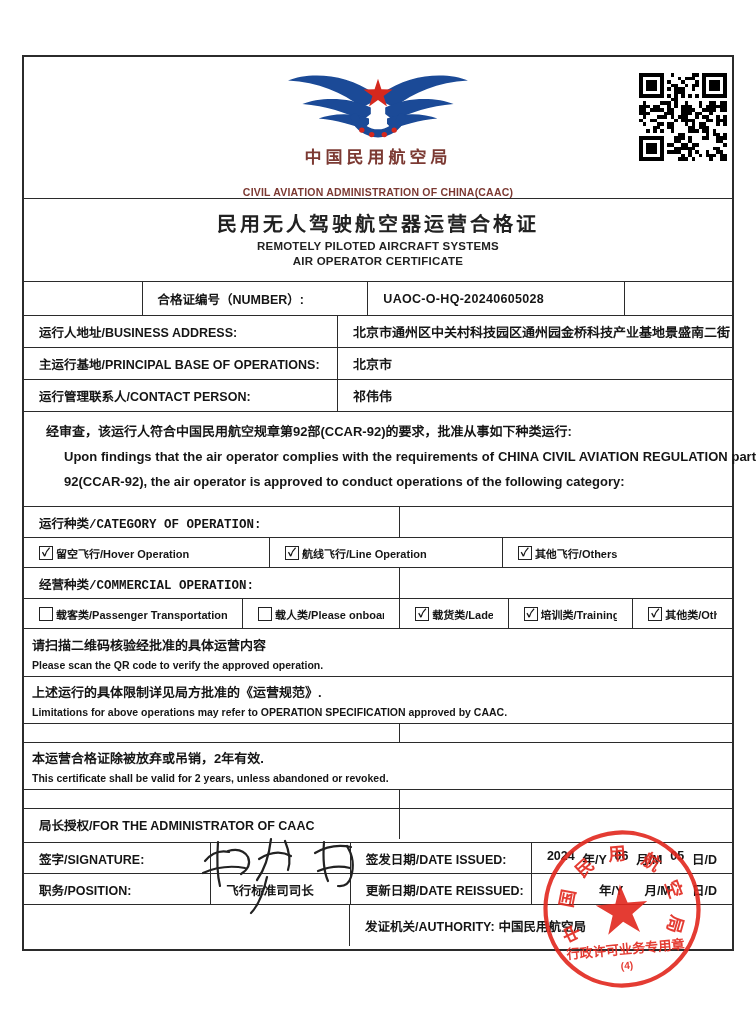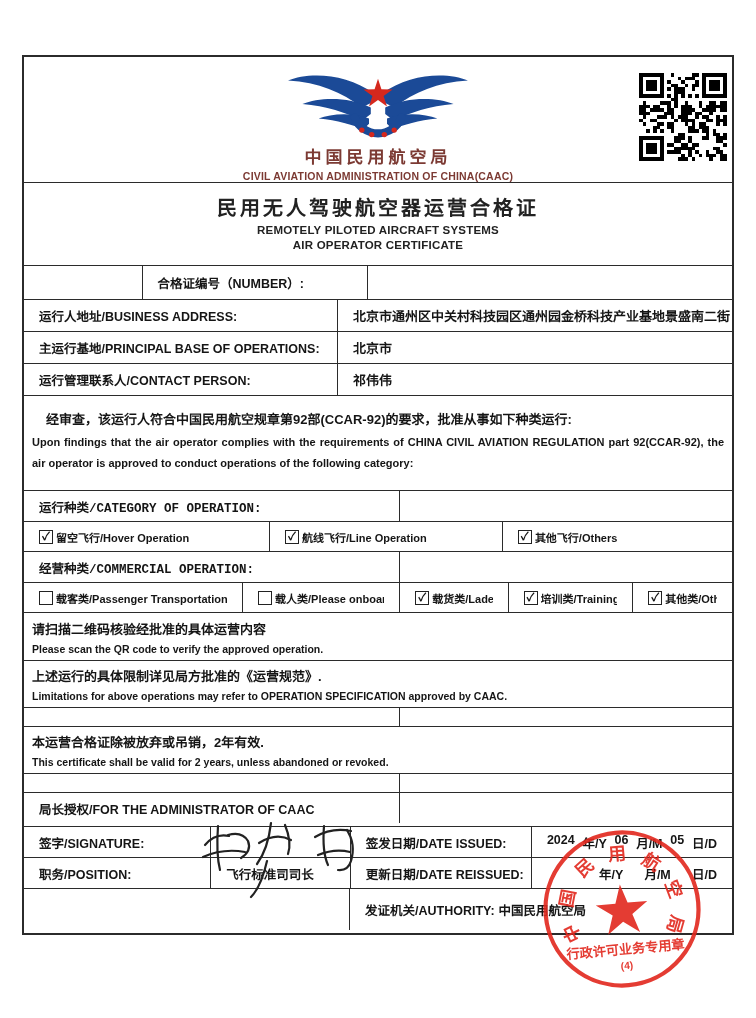--- a/index.html
+++ b/index.html
@@ -12,37 +12,37 @@
   .row.gap5{margin-top:5px;}
   .row.gap3{margin-top:3px;}
   .cell{box-sizing:border-box;padding:3px 15px;display:flex;align-items:center;min-width:0;}
   .cell+.cell{border-left:1.5px solid #2b2b2b;}
   .lbl{font-weight:700;font-size:12.5px;white-space:nowrap;}
   .val{font-weight:700;font-size:13px;white-space:nowrap;}
   
   .r-header{min-height:122px;position:relative;}
   .header-inner{width:100%;display:flex;flex-direction:column;align-items:center;padding-top:10px;}
   .org-cn{font-size:17px;font-weight:700;letter-spacing:4px;color:#7c3a33;margin-top:2px;}
-  .org-en{font-size:10.5px;font-weight:700;color:#7c3a33;margin-top:2px;letter-spacing:.2px;}
+  .org-en{font-size:10.5px;font-weight:700;color:#7c3a33;margin-top:18px;letter-spacing:.2px;}
   .qr-box{position:absolute;right:5px;top:16px;width:88px;height:88px;}
   
   .r-title{min-height:78px;flex-direction:column;align-items:center;justify-content:center;padding:6px 16px;}
   .title-cn{font-size:20px;font-weight:700;letter-spacing:3px;color:#222;}
   .title-en{font-size:11.5px;font-weight:700;margin-top:3px;letter-spacing:.2px;color:#222;}
   
   .r-number{min-height:34px;}
   .c-n1{width:16.6%;} .c-n2{width:31.9%;} .c-n3{width:36.2%;} .c-n4{width:15.3%;}
   .num-val{font-weight:700;font-size:12.5px;letter-spacing:.3px;}
   
   .r-op{min-height:32px;}
   .c-oplbl{width:44.2%;} .c-opval{width:55.8%;overflow:hidden;}
   
   .r-ccar{min-height:90px;flex-direction:column;align-items:flex-start;justify-content:center;padding:5px 8px;}
   .ccar-cn{font-size:13px;font-weight:600;margin:2px 0 4px 14px;text-align:center;}
-  .ccar-en{font-size:11px;font-weight:700;text-align:justify;line-height:1.95;width:100%;}
+  .ccar-en{font-size:13px;font-weight:700;text-align:justify;line-height:1.95;width:100%;margin-left:32px;}
   
   .r-half{min-height:31px;font-family:Liberation Mono, monospace;}
   .c-53{width:53%;} .c-47{width:47%;}
   
   .r-cb{min-height:30px;}
   .cb-lbl{font-size:11px;font-weight:700;white-space:nowrap;overflow:hidden;}
   .cbx{display:inline-flex;align-items:center;justify-content:center;width:12px;height:12px;
        border:1.5px solid #222;margin-right:3px;flex:none;font-size:11px;line-height:1;
        font-weight:700;color:#111;}
   .cbx .mark{display:none;}
@@ -319,20 +319,23 @@
       <div class="title-cn">民用无人驾驶航空器运营合格证</div>
       <div class="title-en">REMOTELY PILOTED AIRCRAFT SYSTEMS</div>
       <div class="title-en">AIR OPERATOR CERTIFICATE</div>
     </div>
 
     <div class="row r-number gap5">
       <div class="cell c-n1"></div>
       <div class="cell c-n2">
           <span class="lbl">合格证编号（NUMBER）:</span>
         </div>
+      <div class="cell c-n3">
+          <span class="num-val">UAOC-O-HQ-20240605028</span>
+        </div>
       <div class="cell c-n4"></div>
     </div>
 
     <div class="row r-op">
       <div class="cell c-oplbl">
           <span class="lbl">运行人地址/BUSINESS ADDRESS:</span>
         </div>
       <div class="cell c-opval">
           <span class="val">北京市通州区中关村科技园区通州园金桥科技产业基地景盛南二街</span>
         </div>

